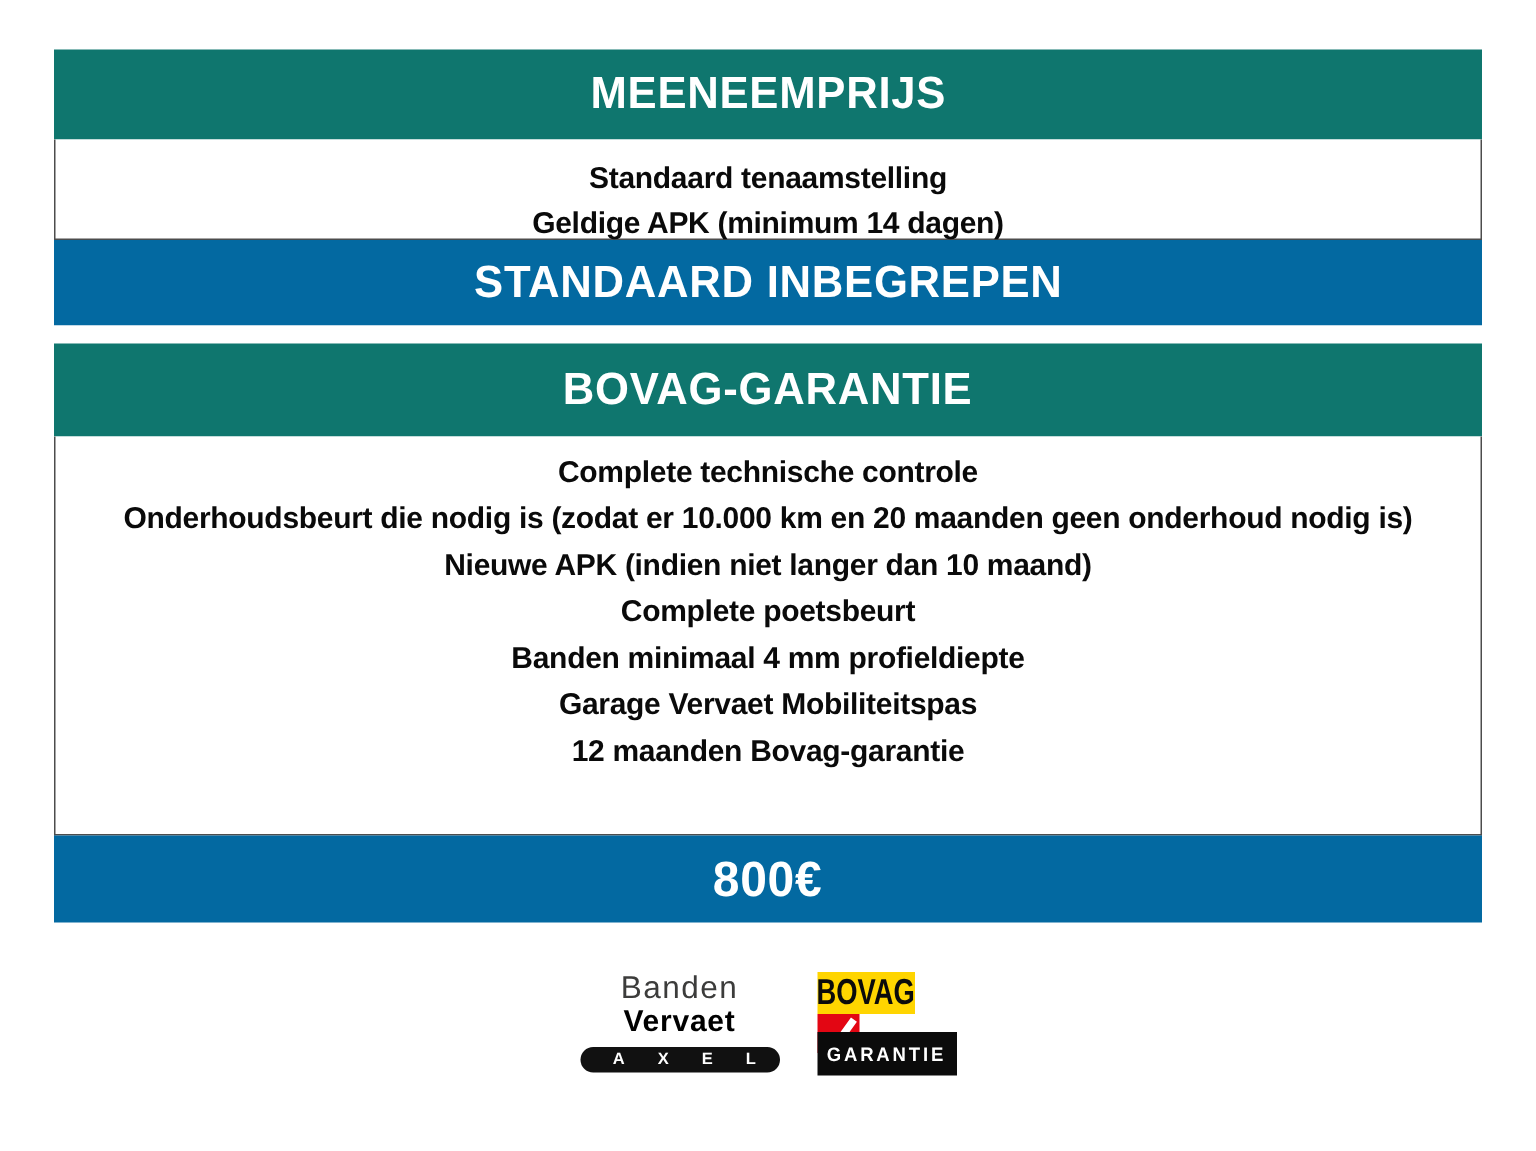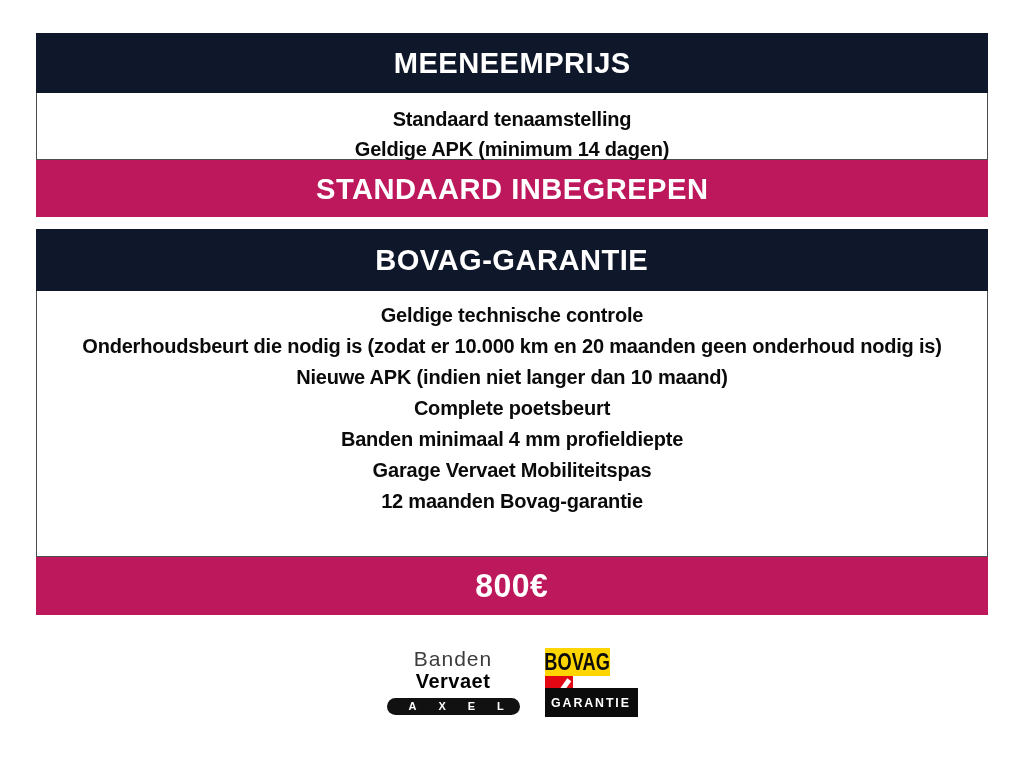--- a/index.html
+++ b/index.html
@@ -9,22 +9,22 @@
     font-family: "Liberation Sans", sans-serif;
     position: relative; overflow: hidden;
   }
   .sheet {
     position: absolute; left: 36px; top: 33px; width: 952px;
   }
   .bar {
     display: flex; align-items: center; justify-content: center;
     text-align: center;
   }
-  .bar.black { background: #0f172a; color: #ffffff; }
-  .bar.red   { background: #be185d; color: #ffffff; }
+  .bar.black { background: #0f766e; color: #ffffff; }
+  .bar.red   { background: #0369a1; color: #ffffff; }
   .bar .bar-text {
     font-weight: bold; font-size: 30px; letter-spacing: 0.5px;
     display: inline-block; transform: scaleX(0.97);
     white-space: nowrap;
   }
   .hdr1 { height: 60px; }
   .hdr2 { height: 62px; }
   .ftr1 { height: 57px; }
   .ftr2 { height: 58px; }
   .ftr2 .bar-text { font-size: 33px; }
@@ -108,21 +108,21 @@
     </footer>
   </section>
 
   <div class="gap"></div>
 
   <section>
     <header class="bar black hdr2">
       <span class="bar-text">BOVAG-GARANTIE</span>
     </header>
     <div class="body body2">
-      <div class="line">Geldige technische controle</div>
+      <div class="line">Complete technische controle</div>
       <div class="line">Onderhoudsbeurt die nodig is (zodat er 10.000 km en 20 maanden geen onderhoud nodig is)</div>
       <div class="line">Nieuwe APK (indien niet langer dan 10 maand)</div>
       <div class="line">Complete poetsbeurt</div>
       <div class="line">Banden minimaal 4 mm profieldiepte</div>
       <div class="line">Garage Vervaet Mobiliteitspas</div>
       <div class="line">12 maanden Bovag-garantie</div>
     </div>
     <footer class="bar red ftr2">
       <span class="bar-text">800€</span>
     </footer>

